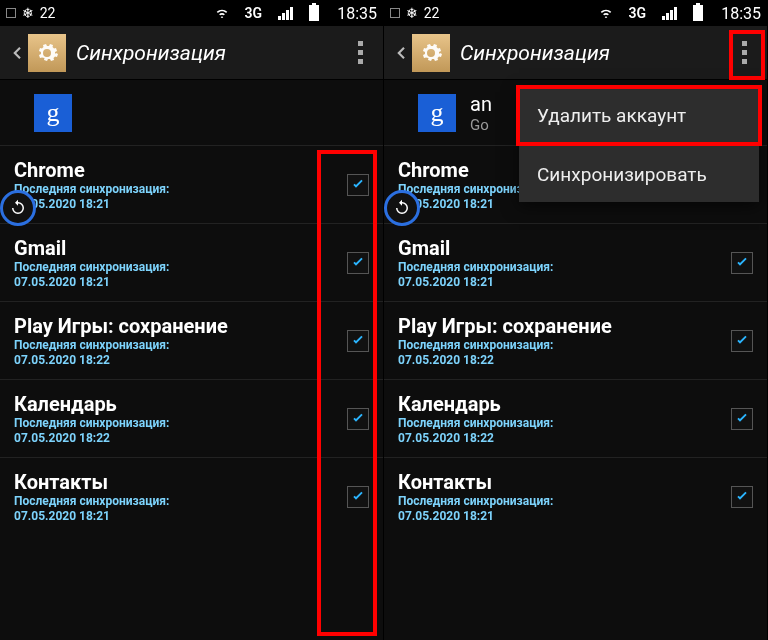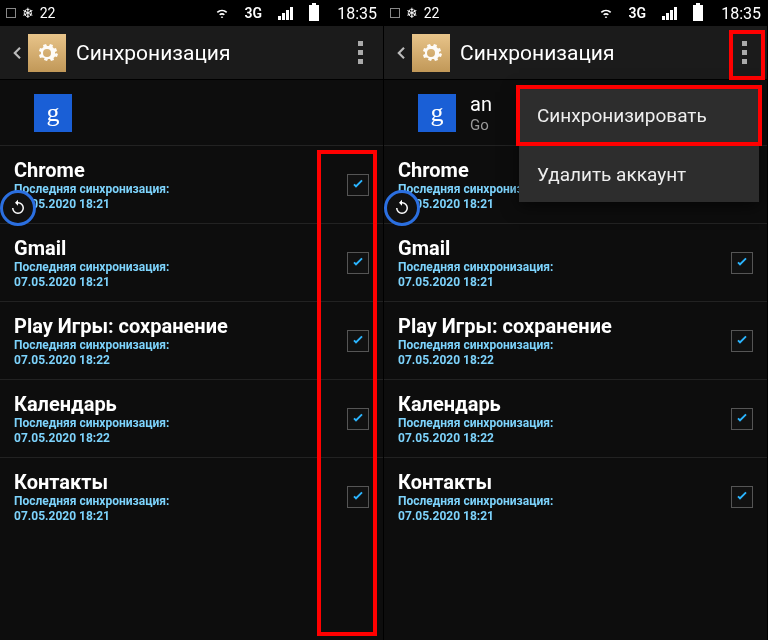--- a/index.html
+++ b/index.html
@@ -29,20 +29,21 @@
   .status-left { display: flex; align-items: center; gap: 6px; flex: 1; }
   .status-right { display: flex; align-items: center; gap: 16px; }
   .sq { width: 10px; height: 10px; border: 1px solid #888; }
   .app-bar {
     height: 54px;
     background: #1b1b1b;
     display: flex;
     align-items: center;
     padding: 11px 8px;
     border-bottom: 1px solid #000;
+    font-style: italic;
   }
   .back-chev {
     width: 18px; height: 18px;
     color: #bbb;
   }
   .gear-box {
     width: 38px; height: 38px;
     background: linear-gradient(#e8c48a,#c19858);
     display: flex; align-items: center; justify-content: center;
     margin-left: 2px;
@@ -370,18 +371,18 @@
       </div>
       <div class="chk">
           <svg viewBox="0 0 24 24">
             <path fill="#2bb5ff" d="M9 16l-4-4 2-2 2 2 8-8 2 2z"></path>
           </svg>
         </div>
     </div>
   </div>
 
   <div class="popup">
+    <div class="popup-item">Удалить аккаунт</div>
     <div class="popup-item">Синхронизировать</div>
-    <div class="popup-item">Удалить аккаунт</div>
   </div>
 
   <div class="red-overflow" style="top:30px; right:2px; width:36px; height:50px;"></div>
 </div>
 
 </body></html>

